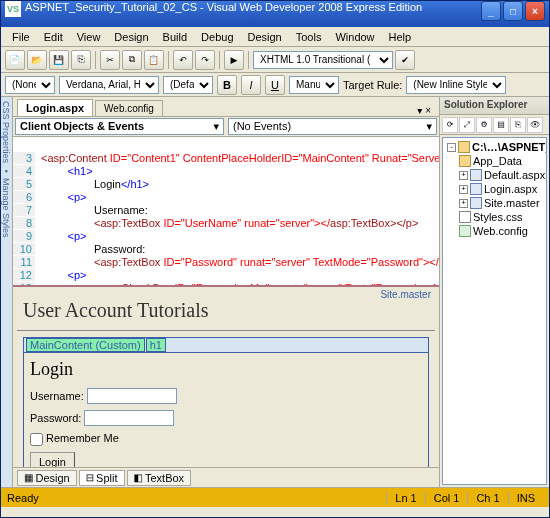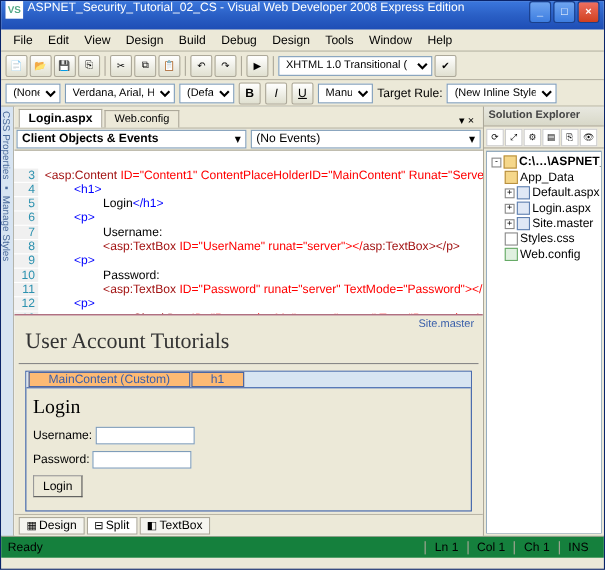--- a/index.html
+++ b/index.html
@@ -30,21 +30,21 @@
 .ln{display:inline-block;width:22px;text-align:right;color:#2b91af;background:#f0f0f0;margin-right:6px;padding-right:3px}
 .c-tag{color:#a31515}.c-attr{color:#ff0000}.c-val{color:#0000ff}.c-txt{color:#000}
 .preview{flex:1;background:#ece9d8;overflow:hidden;position:relative;padding:4px}
 .sitemaster{position:absolute;top:2px;right:8px;color:#3a5faa;font-size:10px}
 .pvhead{font-family:Georgia,serif;font-size:20px;color:#333;padding:8px 6px;border-bottom:1px solid #888}
 .pvbody{display:flex;padding:6px;gap:10px}
 .pvside{width:110px;font-size:10px;color:#777}
 .pvside .todobox{background:#fff;border:1px solid #ccc;height:14px;width:100px;margin-bottom:4px}
 .formpanel{border:1px solid #3a5faa;flex:1;background:#ece9d8;padding:0}
 .fptab{background:#d7e4f2;border-bottom:1px solid #3a5faa;font-size:9px;padding:1px 2px;color:#3a5faa}
-.fptab span{border:1px solid #3a5faa;padding:0 17px;background:#fdba74;margin-right:1px}
+.fptab span{border:1px solid #3a5faa;padding:0 3px;background:#86efac;margin-right:1px}
 .fpinner{padding:6px}
 .fpinner h2{font-family:Georgia,serif;font-size:18px;font-weight:normal;margin-bottom:8px}
 .fprow{margin:6px 0;font-size:11px}
 .fprow input[type=text],.fprow input[type=password]{border:1px solid #7f9db9;height:16px;width:90px}
 .fprow input[type=checkbox]{vertical-align:middle}
 .fpbtn{background:#ece9d8;border:1px solid #999;border-right-color:#555;border-bottom-color:#555;padding:3px 8px;cursor:pointer}
 .viewtabs{background:#ece9d8;height:20px;border-top:1px solid #aca899;display:flex;align-items:center;padding:0 4px;gap:2px}
 .viewtab{border:1px solid #aca899;background:#f5f5f0;padding:1px 6px;font-size:10px;cursor:pointer;display:flex;align-items:center;gap:2px}
 .viewtab.active{background:#fff}
 .right{width:110px;background:#ece9d8;border-left:1px solid #aca899;display:flex;flex-direction:column}
@@ -55,21 +55,21 @@
 .tree .node{padding:1px 0 1px 2px;white-space:nowrap;display:flex;align-items:center;gap:2px}
 .tree .ind1{padding-left:14px}
 .ficon{width:12px;height:12px;display:inline-block;flex-shrink:0}
 .ficon.fold{background:#f5d78a;border:1px solid #b89040}
 .ficon.aspx{background:#e0e8f5;border:1px solid #6080b0}
 .ficon.css{background:#fff;border:1px solid #888}
 .ficon.cfg{background:#e0f0e0;border:1px solid #6a6}
 .exp{width:9px;height:9px;border:1px solid #888;display:inline-flex;align-items:center;justify-content:center;font-size:8px;line-height:1;background:#fff;flex-shrink:0}
 .rtabs{height:20px;border-top:1px solid #aca899;display:flex;font-size:9px}
 .rtab{border:1px solid #aca899;padding:1px 3px;background:#f0f0e8;cursor:pointer;overflow:hidden;white-space:nowrap;flex:1}
-.status{background:#15803d;height:20px;border-top:1px solid #aca899;display:flex;align-items:center;font-size:10px;padding:0 6px}
+.status{background:#eab308;height:20px;border-top:1px solid #aca899;display:flex;align-items:center;font-size:10px;padding:0 6px}
 .status .cell{border-left:1px solid #aca899;padding:0 8px}
 .status .first{flex:1}
 </style>
 </head>
 <body>
 
 <div class="titlebar">
   <span class="icon">VS</span>
   <span class="title">ASPNET_Security_Tutorial_02_CS - Visual Web Developer 2008 Express Edition</span>
   <div class="winbtns">
@@ -168,20 +168,21 @@
     <div class="preview">
       <div class="sitemaster">Site.master</div>
       <div class="pvhead">User Account Tutorials</div>
       <div class="pvbody">
         <div class="formpanel">
           <div class="fptab"><span>MainContent (Custom)</span><span>h1</span></div>
           <div class="fpinner">
             <h2>Login</h2>
             <div class="fprow"><span>Username:</span> <input type="text" style=""></div>
             <div class="fprow"><span>Password:</span> <input type="password" style=""></div>
+            <div class="fprow"><input type="checkbox" style=""> <span>Remember Me</span></div>
             <div class="fprow"><button class="fpbtn">Login</button></div>
 
           </div>
         </div>
       </div>
     </div>
     <div class="viewtabs">
       <div class="viewtab">▦ <span>Design</span></div>
       <div class="viewtab active">⊟ <span>Split</span></div>
       <div class="viewtab">◧ <span>TextBox</span></div>

